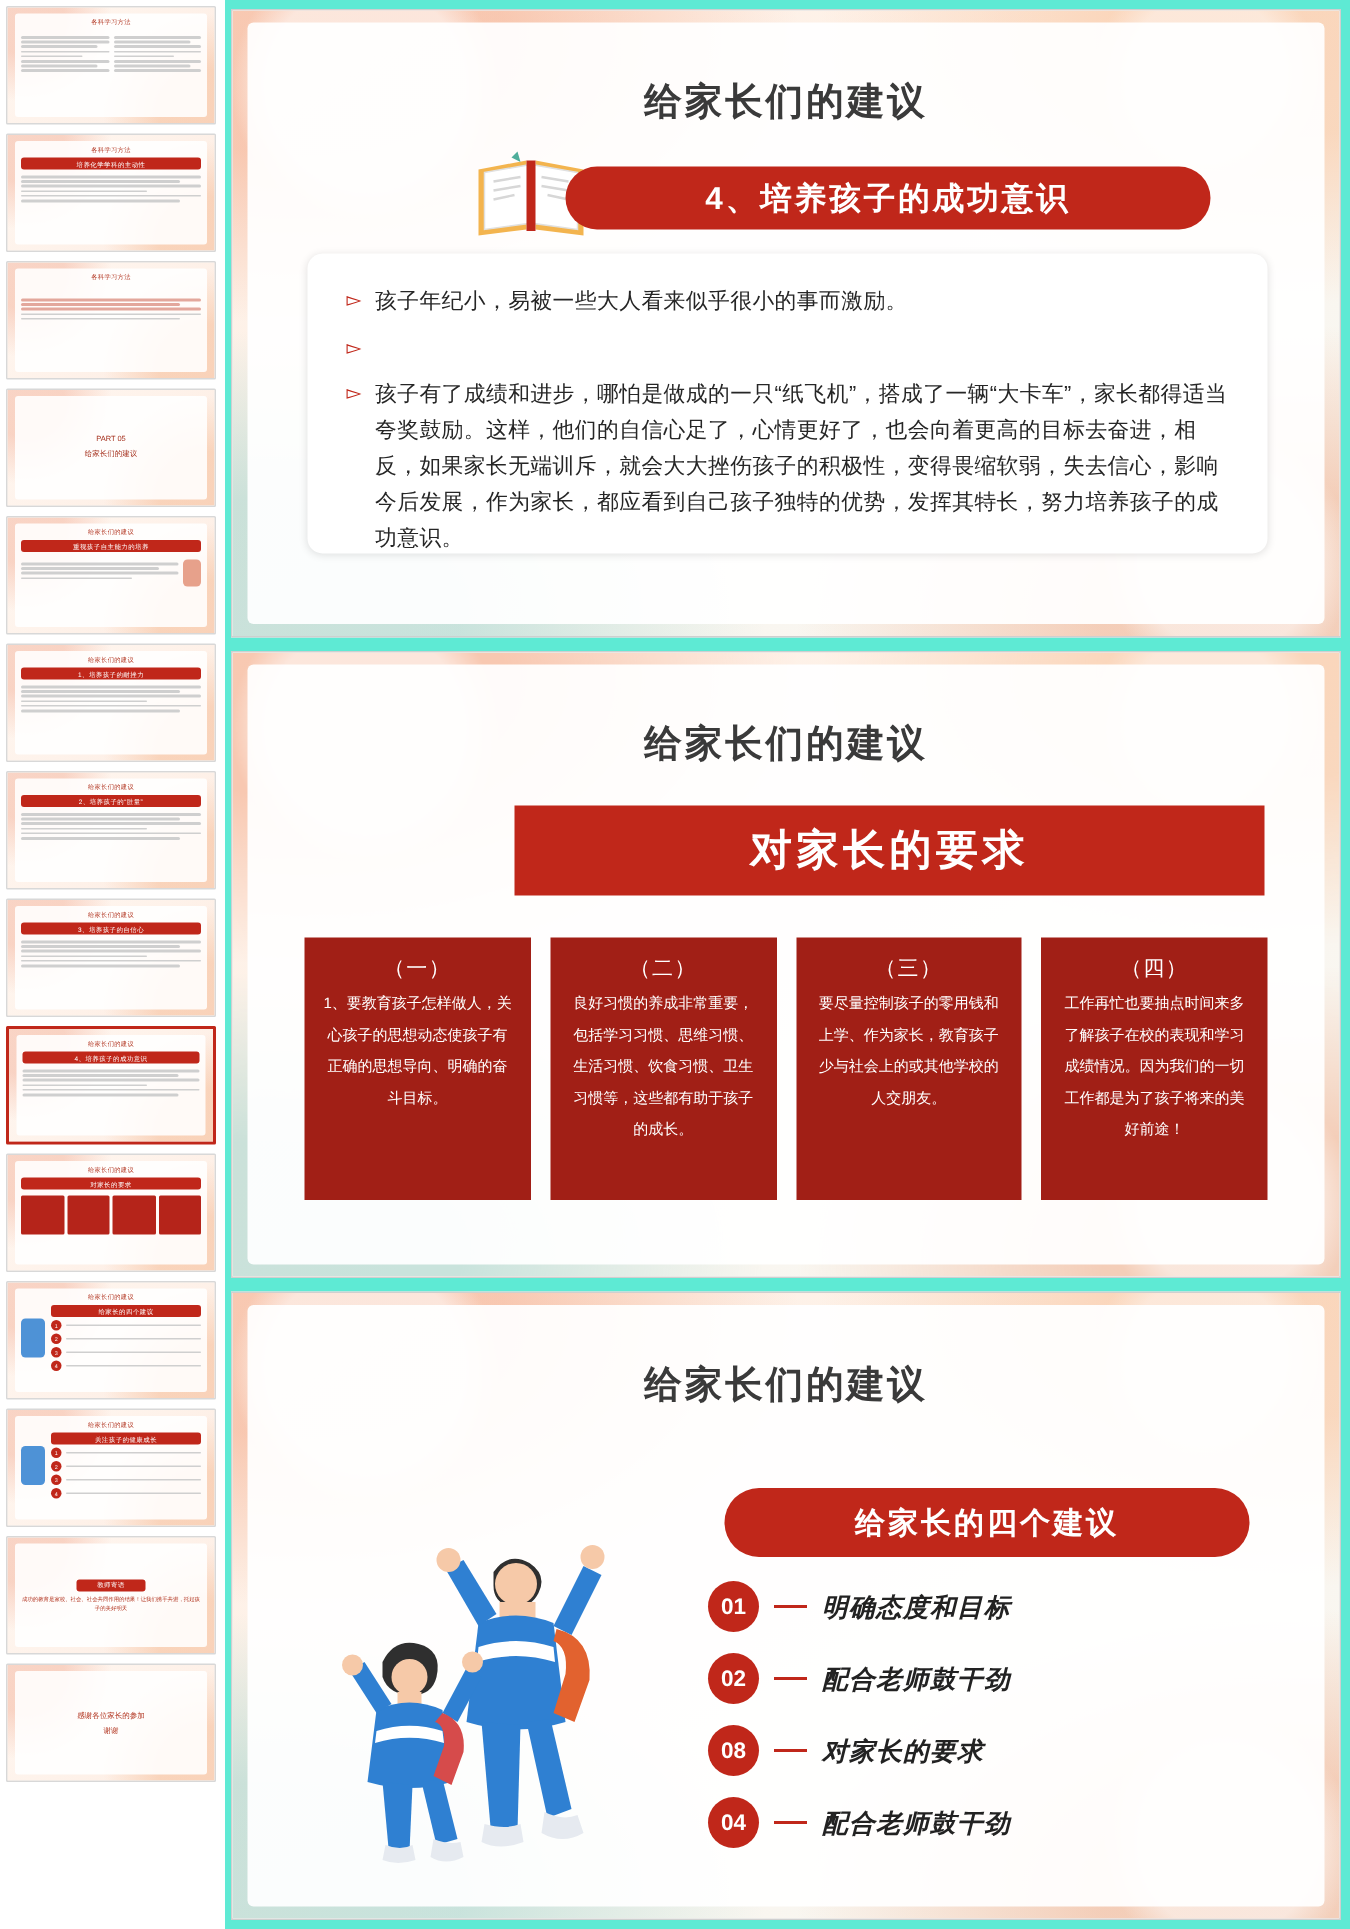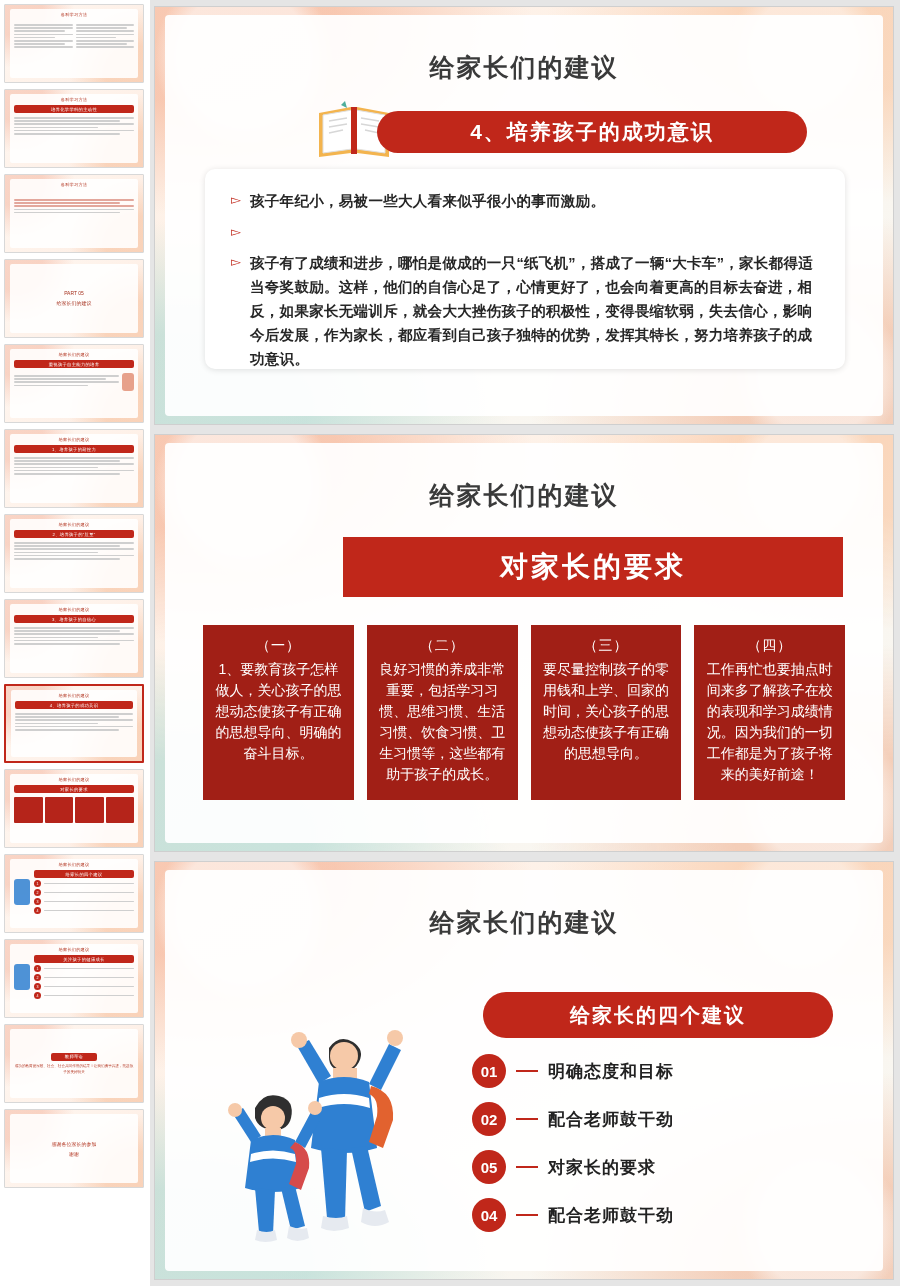--- a/index.html
+++ b/index.html
@@ -6,21 +6,21 @@
   html, body {
     width: 900px; height: 1286px;
     background: #ffffff;
     font-family: "Liberation Sans", sans-serif;
     overflow: hidden;
   }
   .app {
     position: relative;
     width: 900px; height: 1286px;
     display: flex;
-    background: #e5e5e5;
+    background: #5eead4;
   }
 
   
   .rail {
     width: 150px;
     height: 1286px;
     background: #ffffff;
     padding: 4px 5px 4px 4px;
     display: flex;
     flex-direction: column;
@@ -169,21 +169,21 @@
     position: absolute;
     top: 162px; left: 50px; right: 48px; height: 200px;
     background: #fff;
     border-radius: 10px;
     box-shadow: 0 1px 6px rgba(0,0,0,0.12);
     padding: 20px 26px;
   }
   .bullet-row { display: flex; gap: 9px; margin-bottom: 8px; align-items: flex-start; }
   .bullet-mark { color: #c0271a; font-size: 13px; line-height: 22px; flex: 0 0 auto; }
   .bullet-text {
-    font-size: 14.5px; color: #262626; line-height: 24px; font-weight: 700;
+    font-size: 14.5px; color: #262626; line-height: 24px; font-weight: 400;
     letter-spacing: .3px;
   }
 
   
   .s2-banner {
     position: absolute;
     top: 102px; left: 188px;
     width: 500px; height: 60px;
     background: #c0271a;
     color: #fff;
@@ -196,21 +196,21 @@
     display: flex; gap: 13px;
   }
   .s2-col {
     flex: 1;
     background: #a11f16;
     color: #fff;
     padding: 12px 12px;
     text-align: center;
   }
   .s2-col .ckey { font-size: 14px; margin-bottom: 4px; letter-spacing: 1px; }
-  .s2-col .cbody { font-size: 14px; line-height: 21px; }
+  .s2-col .cbody { font-size: 10px; line-height: 21px; }
 
   
   .s3-banner {
     position: absolute;
     top: 130px; left: 328px;
     width: 350px; height: 46px;
     background: #c0271a;
     border-radius: 23px;
     color: #fff;
     display: flex; align-items: center; justify-content: center;
@@ -222,21 +222,21 @@
     display: flex; flex-direction: column; gap: 14px;
   }
   .s3-item { display: flex; align-items: center; gap: 10px; }
   .s3-num {
     width: 34px; height: 34px; border-radius: 50%;
     background: #c0271a; color: #fff;
     display: flex; align-items: center; justify-content: center;
     font-size: 15px; font-weight: 700;
   }
   .s3-dash { width: 22px; height: 2px; background: #c0271a; }
-  .s3-label { font-size: 17px; font-weight: 700; color: #222; letter-spacing: 1px; }
+  .s3-label { font-size: 17px; font-weight: 700; color: #222; letter-spacing: 1px; font-style: italic; }
   .s3-figs { position: absolute; left: 56px; top: 150px; width: 240px; height: 230px; }
 </style>
 </head>
 <body>
 
 <div class="app">
 
   <div class="rail">
 
     <div class="thumb">
@@ -529,21 +529,21 @@
         <div class="s2-col">
           <div class="ckey">（一）</div>
           <div class="cbody">1、要教育孩子怎样做人，关心孩子的思想动态使孩子有正确的思想导向、明确的奋斗目标。</div>
         </div>
         <div class="s2-col">
           <div class="ckey">（二）</div>
           <div class="cbody">良好习惯的养成非常重要，包括学习习惯、思维习惯、生活习惯、饮食习惯、卫生习惯等，这些都有助于孩子的成长。</div>
         </div>
         <div class="s2-col">
           <div class="ckey">（三）</div>
-          <div class="cbody">要尽量控制孩子的零用钱和上学、回家的时间，关心孩子的思想动态使孩子有正确的思想导向。</div>
+          <div class="cbody">要尽量控制孩子的零用钱和上学、作为家长，教育孩子少与社会上的或其他学校的人交朋友。</div>
         </div>
         <div class="s2-col">
           <div class="ckey">（四）</div>
           <div class="cbody">工作再忙也要抽点时间来多了解孩子在校的表现和学习成绩情况。因为我们的一切工作都是为了孩子将来的美好前途！</div>
         </div>
       </div>
     </div>
 
     <div class="slide">
       <div class="bg"></div>
@@ -597,21 +597,21 @@
           <div class="s3-num">01</div>
           <div class="s3-dash"></div>
           <div class="s3-label">明确态度和目标</div>
         </div>
         <div class="s3-item">
           <div class="s3-num">02</div>
           <div class="s3-dash"></div>
           <div class="s3-label">配合老师鼓干劲</div>
         </div>
         <div class="s3-item">
-          <div class="s3-num">05</div>
+          <div class="s3-num">08</div>
           <div class="s3-dash"></div>
           <div class="s3-label">对家长的要求</div>
         </div>
         <div class="s3-item">
           <div class="s3-num">04</div>
           <div class="s3-dash"></div>
           <div class="s3-label">配合老师鼓干劲</div>
         </div>
       </div>
     </div>

